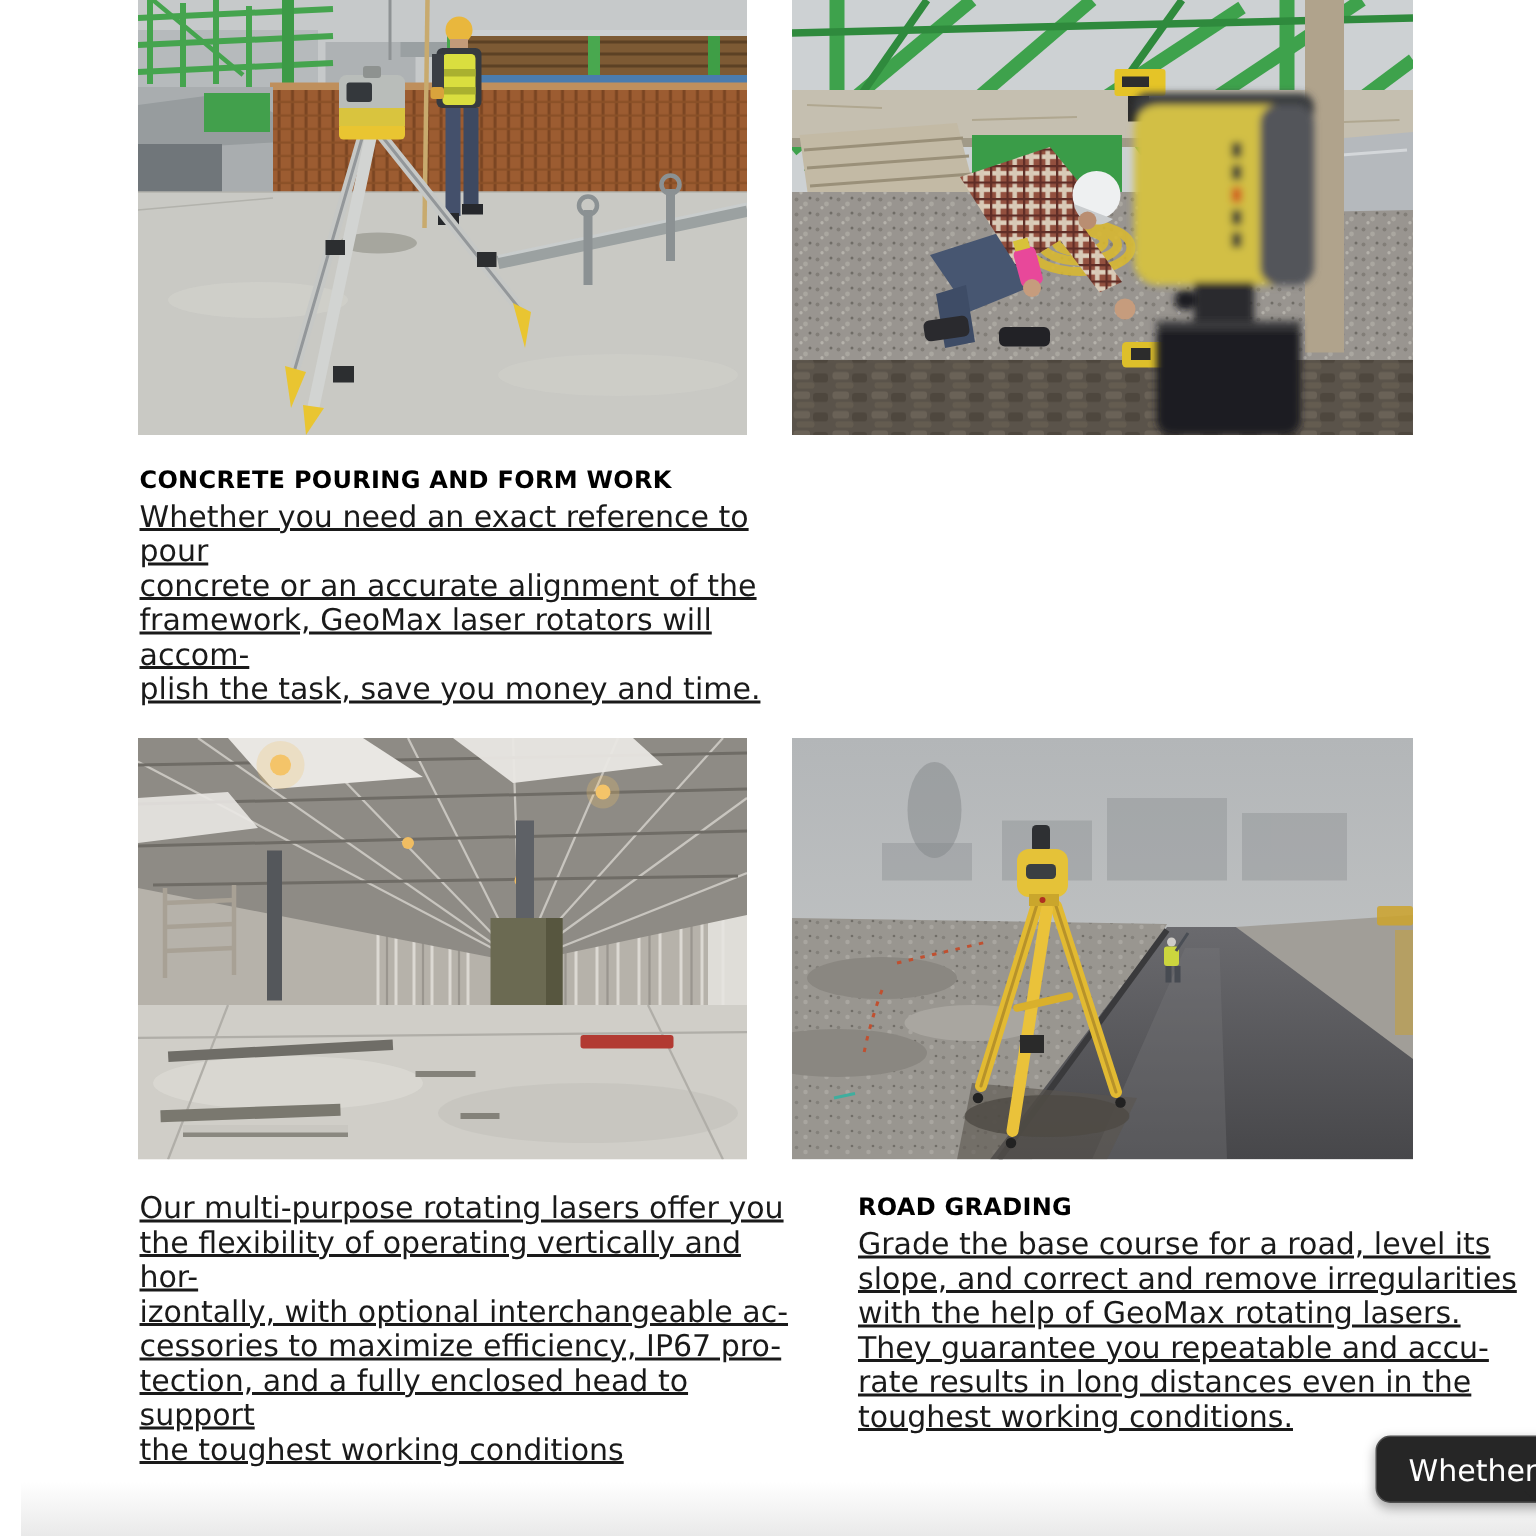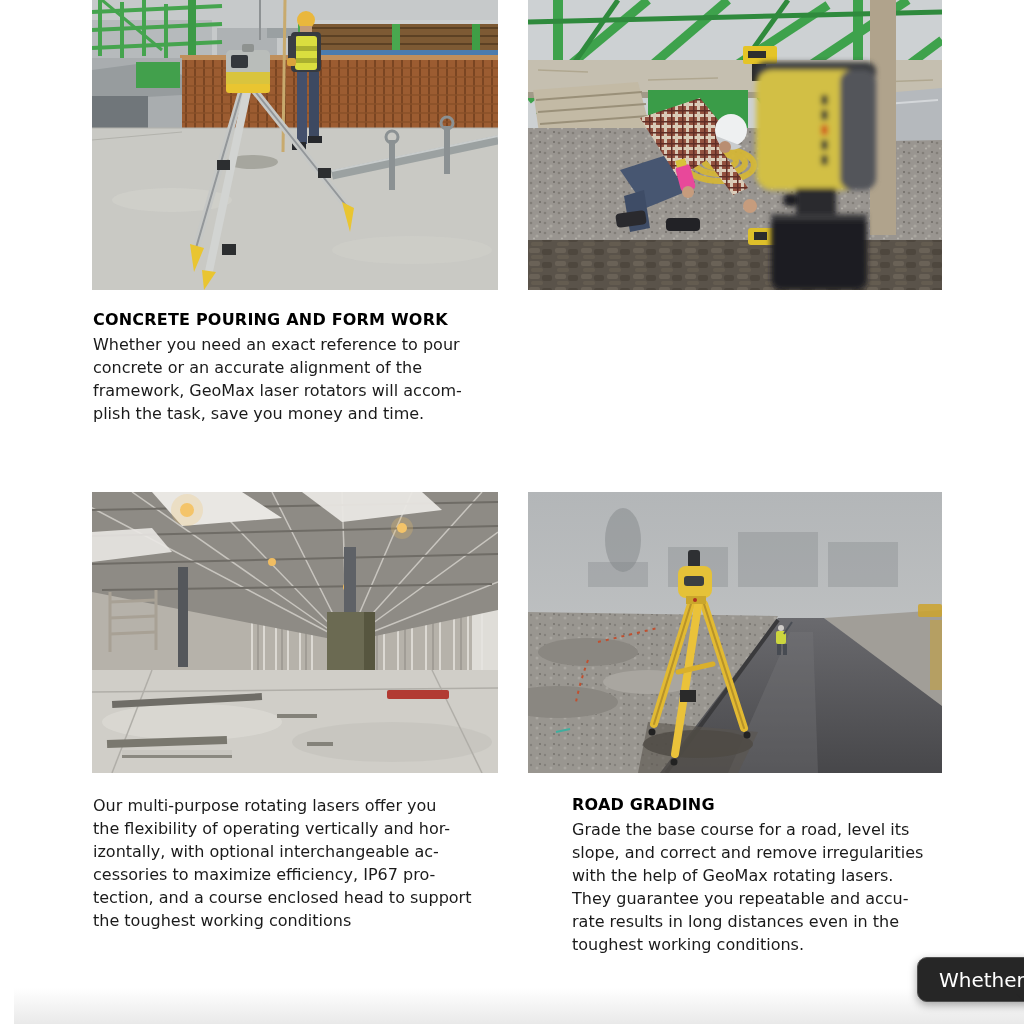--- a/index.html
+++ b/index.html
@@ -20,22 +20,23 @@
   #text-1{left:93px;top:309px;}
   #text-2{left:529px;top:309px;}
   #text-3{left:93px;top:794px;}
   #text-4{left:552px;top:794px;margin-left:20px;}
 
   .section-heading{
     margin:0 0 2px 0;font-size:16px;font-weight:bold;color:#000;
     line-height:22px;letter-spacing:0.2px;
   }
   .section-body{
-    margin:0;font-size:16px;color:#1a1a1a;line-height:23px;
+    margin:0;font-size:20px;color:#1a1a1a;line-height:23px;
     white-space:pre-line;
+    text-decoration:underline;
   }
 
   .bottom-shade{
     position:absolute;left:14px;right:0;top:988px;height:36px;
     background:linear-gradient(180deg, rgba(236,236,236,0) 0%, #e9e9e9 100%);
     pointer-events:none;
   }
 
   .screen-btn{
     position:absolute;left:917px;top:957px;width:130px;height:45px;
@@ -429,21 +430,21 @@
 framework, GeoMax laser rotators will accom-
 plish the task, save you money and time.</p>
   </div>
 
 
   <div class="text-block" id="text-3">
     <p class="section-body">Our multi-purpose rotating lasers offer you
 the flexibility of operating vertically and hor-
 izontally, with optional interchangeable ac-
 cessories to maximize efficiency, IP67 pro-
-tection, and a course enclosed head to support
+tection, and a fully enclosed head to support
 the toughest working conditions</p>
   </div>
 
   <div class="text-block" id="text-4">
     <h3 class="section-heading">ROAD GRADING</h3>
     <p class="section-body">Grade the base course for a road, level its
 slope, and correct and remove irregularities
 with the help of GeoMax rotating lasers.
 They guarantee you repeatable and accu-
 rate results in long distances even in the

